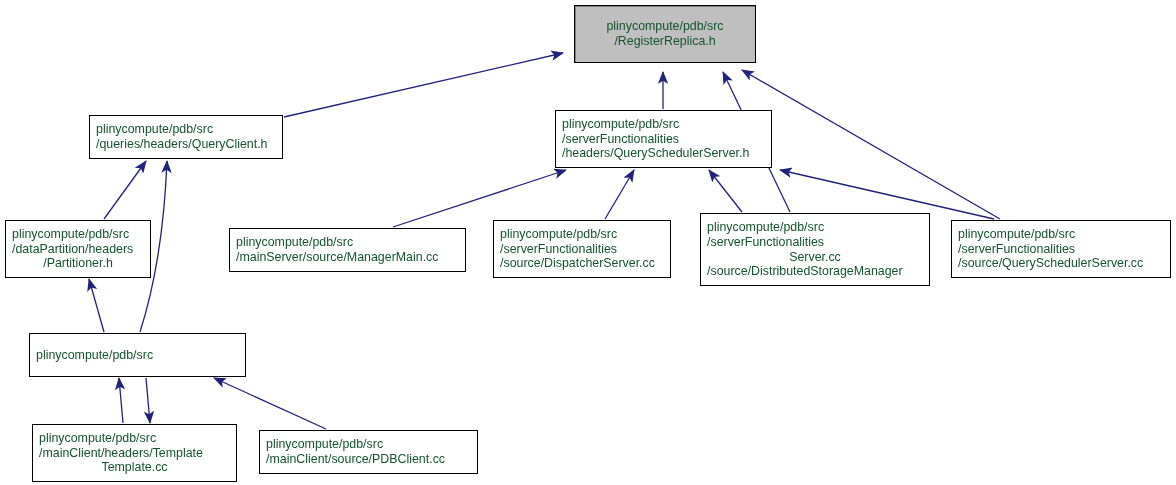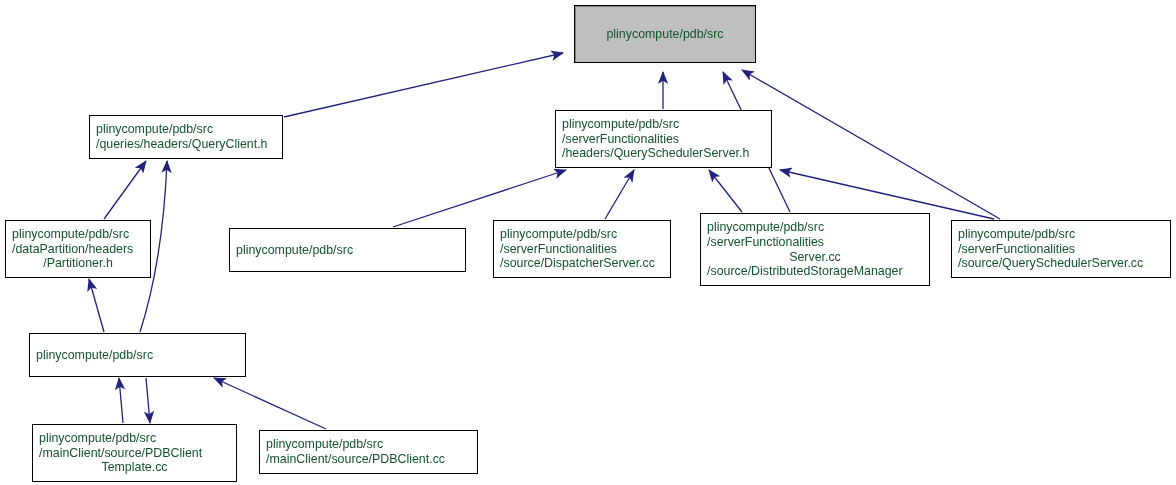--- a/index.html
+++ b/index.html
@@ -75,26 +75,26 @@
         <path d="M104,219 L146,161" fill="none" stroke="#21227c" stroke-width="1.3" marker-end="url(#arrowhead)"></path>
         <path d="M140,332 Q163,260 167,161" fill="none" stroke="#21227c" stroke-width="1.3" marker-end="url(#arrowhead)"></path>
         <path d="M104,332 L89,279" fill="none" stroke="#21227c" stroke-width="1.3" marker-end="url(#arrowhead)"></path>
         <path d="M123,423 L119,378" fill="none" stroke="#21227c" stroke-width="1.3" marker-end="url(#arrowhead)"></path>
         <path d="M146,378 L150,423" fill="none" stroke="#21227c" stroke-width="1.3" marker-end="url(#arrowhead)"></path>
         <path d="M326,429 L214,378" fill="none" stroke="#21227c" stroke-width="1.3" marker-end="url(#arrowhead)"></path>
       </g>
   </svg>
 
   <div id="nodes-layer">
-      <div class="node center highlight" style="left: 574px; top: 5px; width: 182px; height: 58px;"><span class="line">plinycompute/pdb/src</span></div>
+      <div class="node center highlight" style="left: 574px; top: 5px; width: 182px; height: 58px;"><span class="line">plinycompute/pdb/src</span><span class="line">/RegisterReplica.h</span></div>
       <div class="node left" style="left: 89px; top: 115px; width: 194px; height: 44px;"><span class="line">plinycompute/pdb/src</span><span class="line">/queries/headers/QueryClient.h</span></div>
       <div class="node left" style="left: 555px; top: 110px; width: 217px; height: 58px;"><span class="line">plinycompute/pdb/src</span><span class="line">/serverFunctionalities</span><span class="line">/headers/QuerySchedulerServer.h</span></div>
       <div class="node mixed" style="left: 5px; top: 220px; width: 146px; height: 58px;"><span class="line">plinycompute/pdb/src</span><span class="line">/dataPartition/headers</span><span class="line c">/Partitioner.h</span></div>
-      <div class="node left" style="left: 229px; top: 228px; width: 237px; height: 44px;"><span class="line">plinycompute/pdb/src</span></div>
+      <div class="node left" style="left: 229px; top: 228px; width: 237px; height: 44px;"><span class="line">plinycompute/pdb/src</span><span class="line">/mainServer/source/ManagerMain.cc</span></div>
       <div class="node left" style="left: 493px; top: 220px; width: 178px; height: 58px;"><span class="line">plinycompute/pdb/src</span><span class="line">/serverFunctionalities</span><span class="line">/source/DispatcherServer.cc</span></div>
       <div class="node mixed" style="left: 700px; top: 213px; width: 230px; height: 73px;"><span class="line">plinycompute/pdb/src</span><span class="line">/serverFunctionalities</span><span class="line c">Server.cc</span><span class="line">/source/DistributedStorageManager</span></div>
       <div class="node left" style="left: 951px; top: 220px; width: 220px; height: 58px;"><span class="line">plinycompute/pdb/src</span><span class="line">/serverFunctionalities</span><span class="line">/source/QuerySchedulerServer.cc</span></div>
       <div class="node left" style="left: 29px; top: 333px; width: 217px; height: 44px;"><span class="line">plinycompute/pdb/src</span></div>
-      <div class="node mixed" style="left: 32px; top: 424px; width: 205px; height: 58px;"><span class="line">plinycompute/pdb/src</span><span class="line">/mainClient/source/PDBClient</span><span class="line c">Template.cc</span></div>
+      <div class="node mixed" style="left: 32px; top: 424px; width: 205px; height: 58px;"><span class="line">plinycompute/pdb/src</span><span class="line">/mainClient/headers/Template</span><span class="line c">Template.cc</span></div>
       <div class="node left" style="left: 259px; top: 430px; width: 219px; height: 44px;"><span class="line">plinycompute/pdb/src</span><span class="line">/mainClient/source/PDBClient.cc</span></div>
     </div>
 
 </div>
 
 </body></html>

